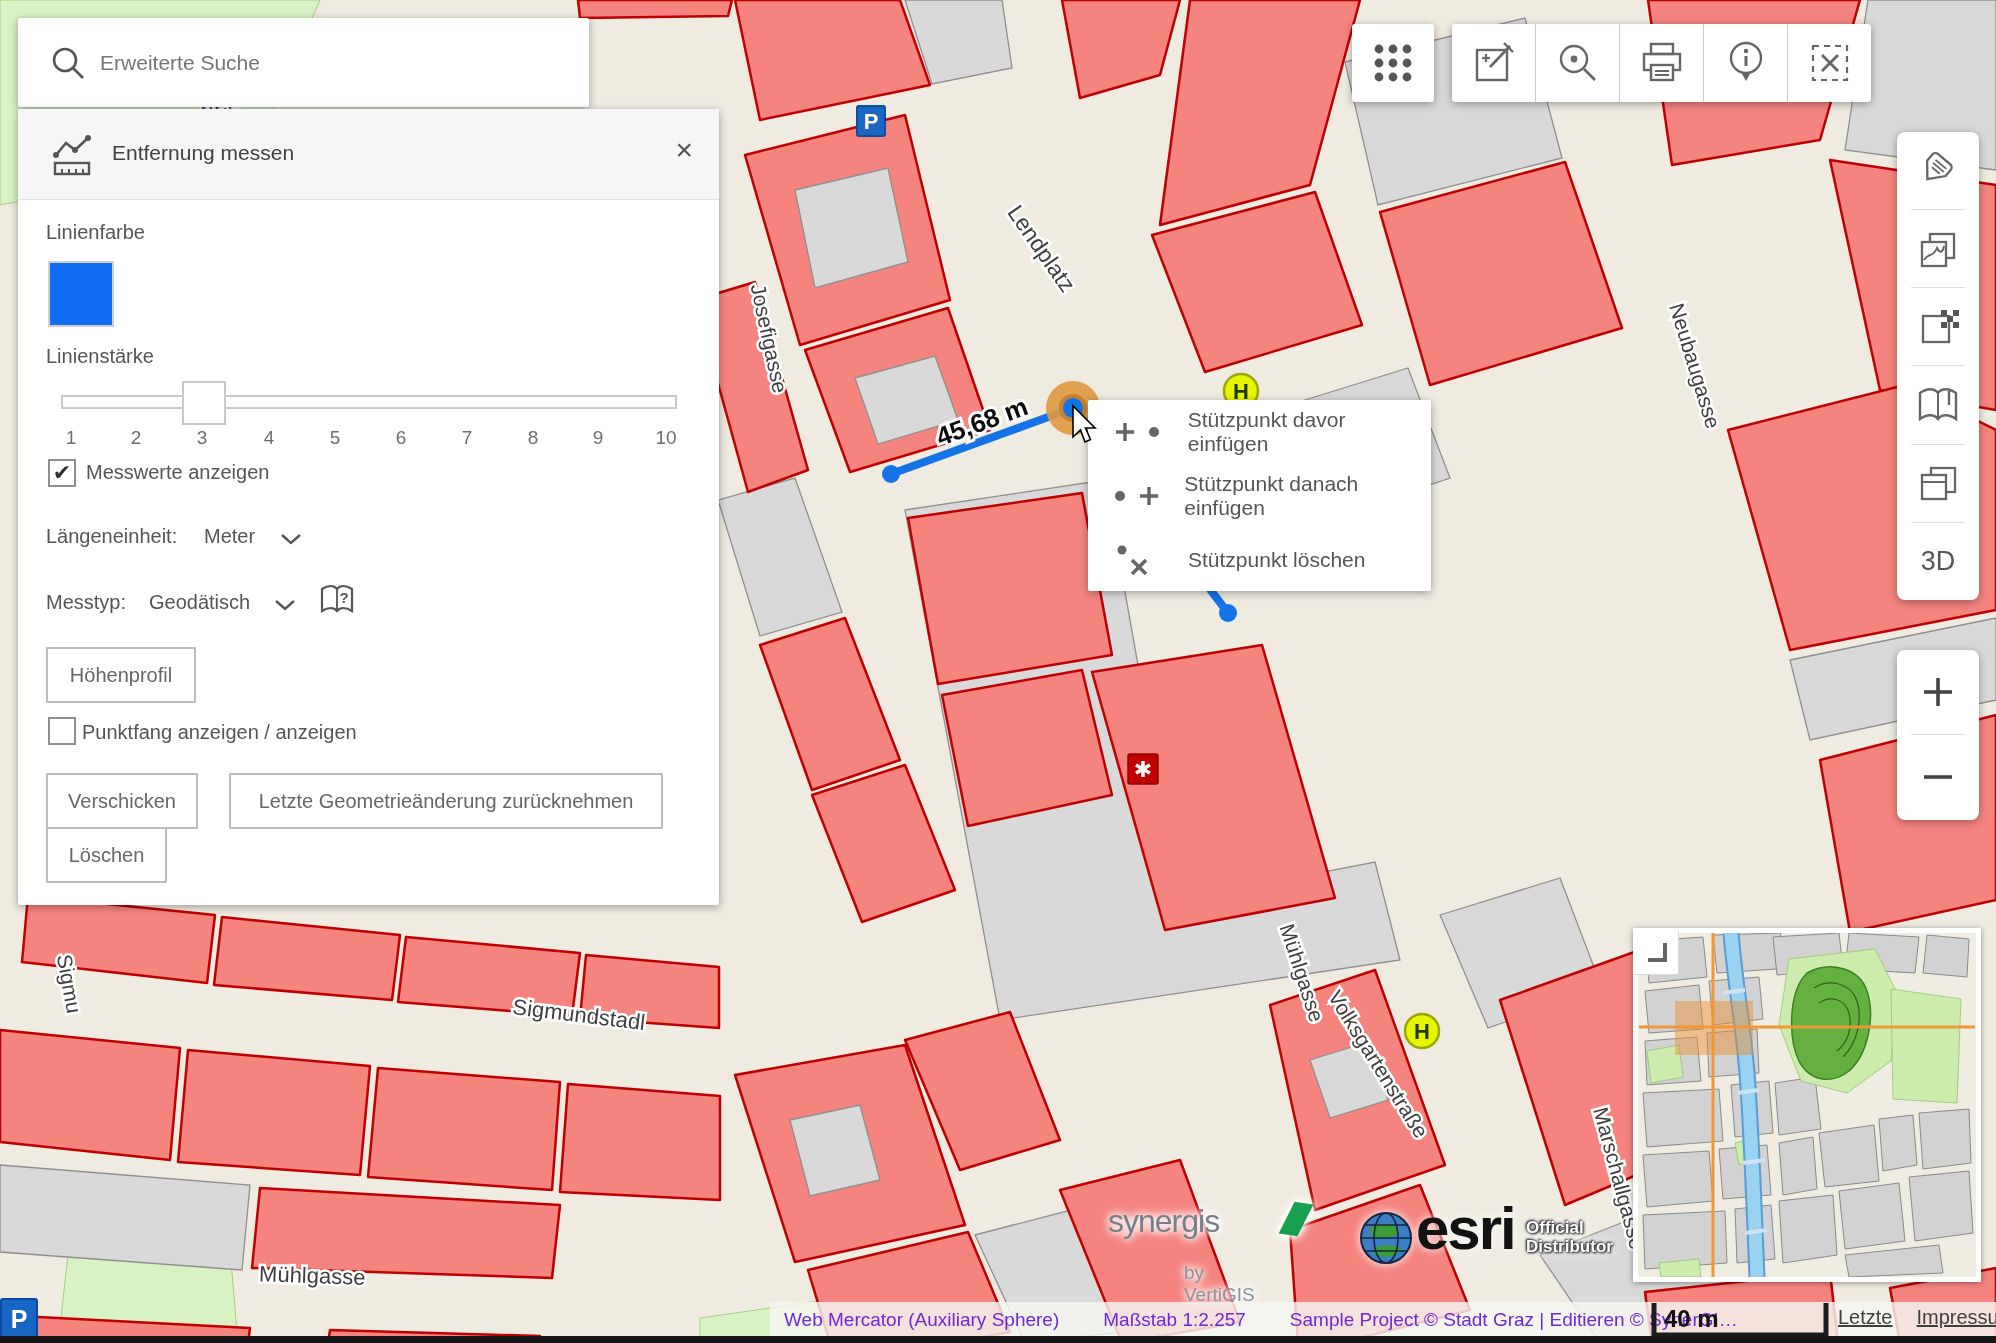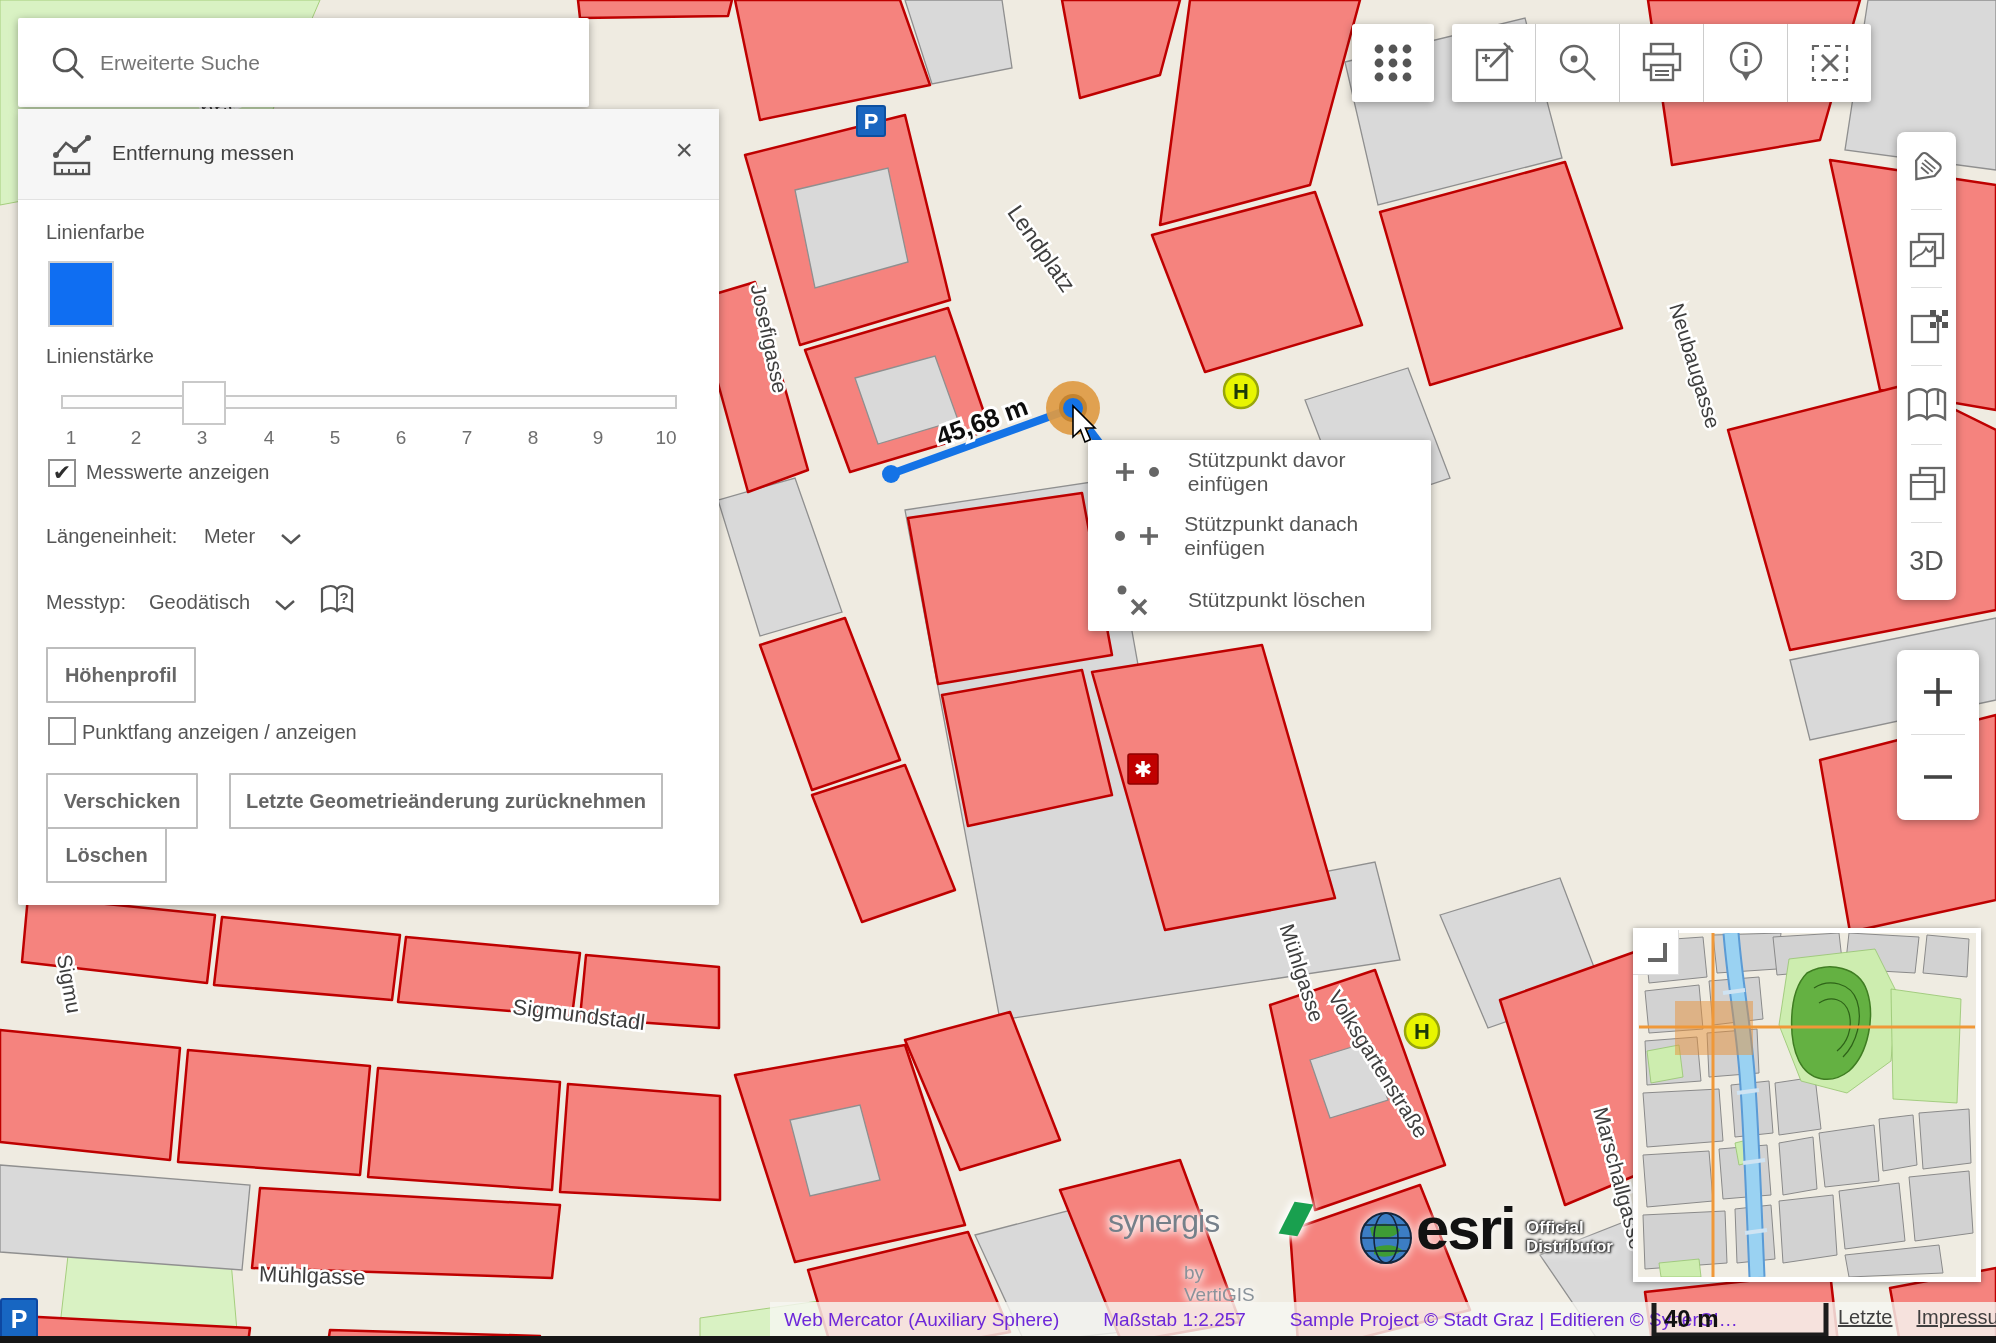--- a/index.html
+++ b/index.html
@@ -20,34 +20,34 @@
   #panel{left:18px;top:109px;width:701px;height:796px;z-index:10;}
   #panel-header{position:absolute;left:0;top:0;right:0;height:90px;background:#f6f6f6;border-bottom:1px solid #e2e2e2;}
   #panel-title{position:absolute;left:94px;top:32px;font-size:21px;color:#414141;}
   .plabel{position:absolute;font-size:20px;color:#555;}
   #swatch{position:absolute;left:30px;top:152px;width:62px;height:62px;border:2px solid #cfcfcf;}
   #slider-track{position:absolute;left:43px;top:286px;width:612px;height:10px;border:2px solid #c9c9c9;background:#fdfdfd;}
   #slider-handle{position:absolute;left:164px;top:272px;width:40px;height:40px;background:#fff;border:2px solid #c9c9c9;}
   .tick{position:absolute;top:318px;font-size:19px;color:#6e6e6e;transform:translateX(-50%);}
   .cbx{position:absolute;width:24px;height:24px;border:2px solid #8e8e8e;background:#fff;text-align:center;line-height:24px;font-size:22px;color:#2e2e2e;}
   .pbtn{position:absolute;background:#fff;border:2px solid #bdbdbd;border-radius:1px;color:#666;font-size:20px;
-        display:flex;align-items:center;justify-content:center;font-family:"Liberation Sans",sans-serif;font-weight:bold;}
+        display:flex;align-items:center;justify-content:center;font-family:"Liberation Sans",sans-serif;}
   .chev{position:absolute;}
   #close-x{position:absolute;right:26px;top:26px;font-size:30px;color:#555;line-height:30px;}
   
-  #ctxmenu{left:1088px;top:440px;width:343px;height:191px;z-index:12;}
+  #ctxmenu{left:1088px;top:400px;width:343px;height:191px;z-index:12;}
   .ctx-item{position:absolute;left:0;width:343px;height:63px;display:flex;align-items:center;}
   .ctx-item .lbl{font-size:21px;color:#555;margin-left:14px;}
   
   #gridbtn{left:1352px;top:24px;width:82px;height:78px;z-index:10;border-radius:3px;display:flex;align-items:center;justify-content:center;}
   #toolbar{left:1452px;top:24px;width:419px;height:78px;z-index:10;border-radius:3px;display:flex;}
   .tbcell{width:83.8px;height:78px;display:flex;align-items:center;justify-content:center;position:relative;}
   .tbcell + .tbcell{border-left:1px solid #ccc;}
   
-  #sidebar{left:1897px;top:132px;width:59px;height:468px;z-index:10;border-radius:8px;display:flex;flex-direction:column;}
+  #sidebar{left:1897px;top:132px;width:82px;height:468px;z-index:10;border-radius:8px;display:flex;flex-direction:column;}
   .sbcell{height:78px;display:flex;align-items:center;justify-content:center;position:relative;}
   .sbdiv{height:1px;background:#ddd;margin:0 14px;}
   #sb-3d{font-size:27px;color:#555;}
   #zoombox{left:1897px;top:650px;width:82px;height:170px;z-index:10;border-radius:8px;display:flex;flex-direction:column;}
   .zcell{height:84px;display:flex;align-items:center;justify-content:center;}
   
   #overview{position:absolute;left:1633px;top:928px;width:338px;height:344px;border:5px solid #fff;box-shadow:0 1px 6px rgba(0,0,0,.4);z-index:6;background:#EFECE2;}
   #ov-corner{position:absolute;left:1633px;top:930px;width:45px;height:44px;background:#fff;border-right:1px solid #ddd;border-bottom:1px solid #ddd;z-index:7;display:flex;align-items:center;justify-content:center;}
   
   #statusbar{position:absolute;left:770px;top:1302px;width:1304px;height:35px;background:rgba(247,246,242,.82);z-index:4;

